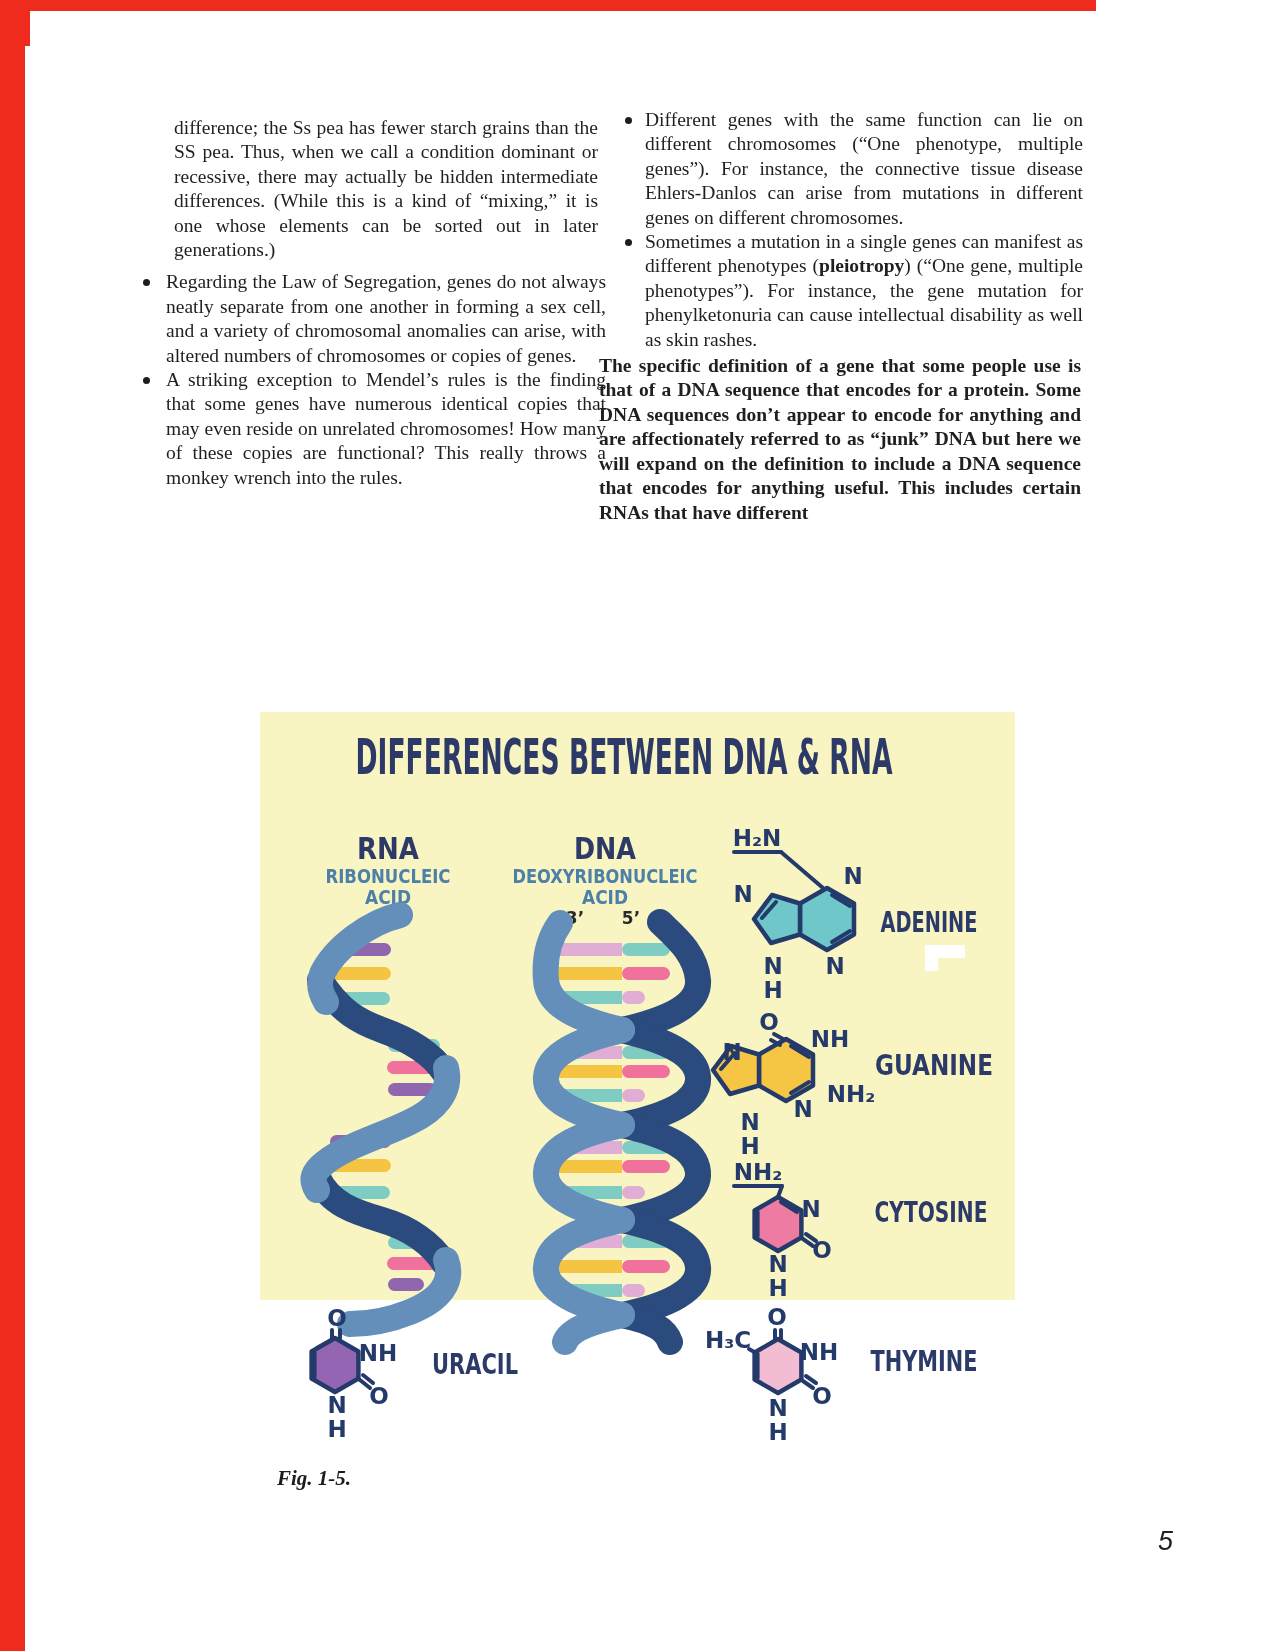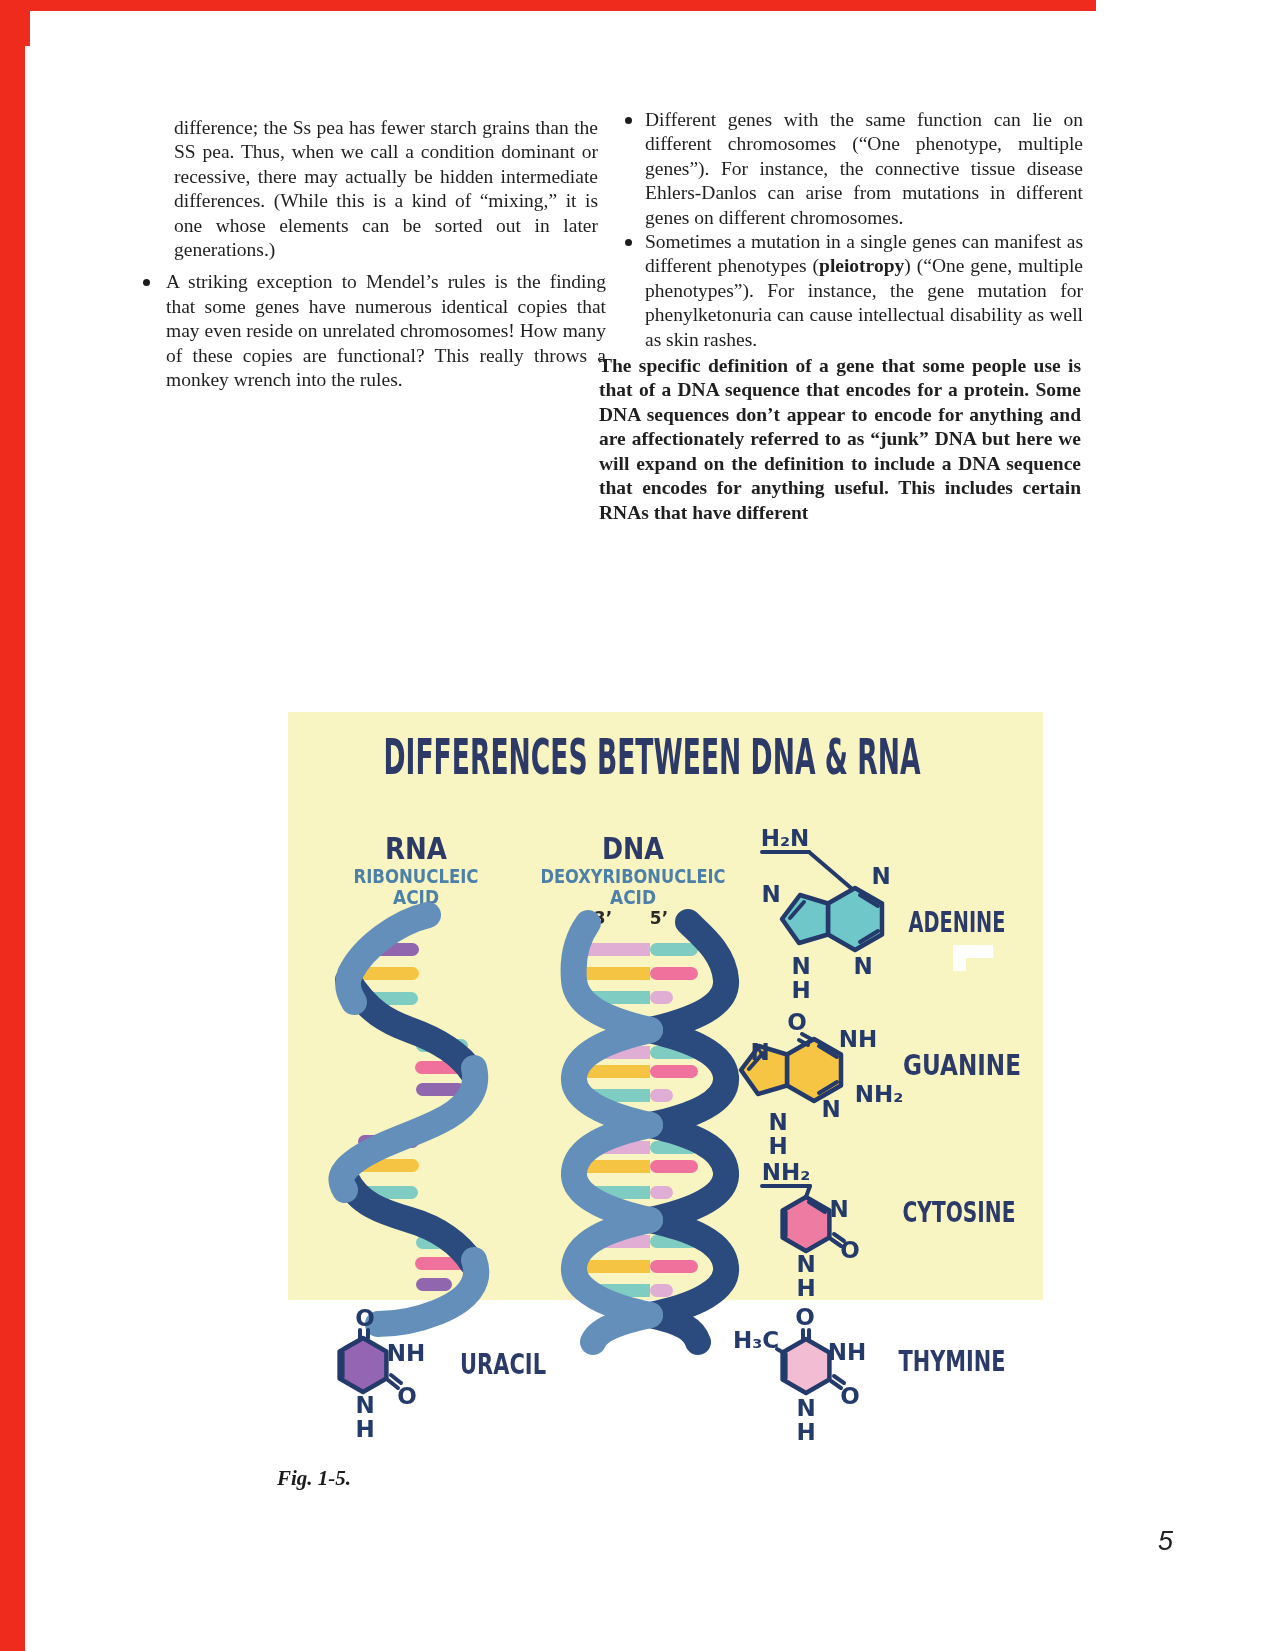--- a/index.html
+++ b/index.html
@@ -23,21 +23,21 @@
   .rc-bullets{margin-left:26px;}
   .bullet-item{position:relative;padding-left:22px;}
   .col-left .bullet-item{padding-left:0;}
   .dot{position:absolute;width:7px;height:7px;border-radius:50%;background:#1d1d1d;top:9px;left:2px;}
   .col-left .dot{left:-23px;}
   .intro{margin:8px;}
   .heading{font-family:"Liberation Sans",sans-serif;font-weight:bold;font-size:30px;line-height:33px;
            letter-spacing:-0.3px;color:#2b2b2b;margin:26px 0 12px 0;text-align:left;}
   .para{margin:2px;font-weight:bold;}
   
-  .figure{position:absolute;left:288px;top:712px;width:755px;height:588px;background:var(--panel);}
+  .figure{position:absolute;left:260px;top:712px;width:755px;height:588px;background:var(--panel);}
   .caption{position:absolute;left:277px;top:1466px;font-style:italic;font-weight:bold;font-size:21px;color:#1c1c1c;text-align:center;}
   .pageno{position:absolute;left:1158px;top:1526px;font-family:"Liberation Sans",sans-serif;
           font-style:italic;font-size:27px;color:#222;}
   svg text{font-family:"DejaVu Sans",sans-serif;font-weight:bold;}
   .t-title{fill:#2d3a68;font-size:50px;}
   .t-abbr{fill:#2d3a68;font-size:30px;}
   .t-sub{fill:#4c80a8;font-size:19px;}
   .t-prime{fill:#2a2a2a;font-size:17px;font-weight:bold;}
   .t-name{fill:#2c3a6a;font-size:28px;}
   .t-atom{fill:#243a6b;font-size:23px;}
@@ -50,20 +50,24 @@
 <body>
 
 <div class="page">
 
   <div class="border-left"></div>
   <div class="border-top"></div>
   <div class="border-corner"></div>
 
   <div class="col col-left">
     <p class="intro">difference; the Ss pea has fewer starch grains than the SS pea. Thus, when we call a condition dominant or recessive, there may actually be hidden intermediate differences. (While this is a kind of “mixing,” it is one whose elements can be sorted out in later generations.)</p>
+    <div class="bullet-item">
+      <span class="dot"></span>
+      <span>Regarding the Law of Segregation, genes do not always neatly separate from one another in forming a sex cell, and a variety of chromosomal anomalies can arise, with altered numbers of chromosomes or copies of genes.</span>
+    </div>
     <div class="bullet-item">
       <span class="dot"></span>
       <span>A striking exception to Mendel’s rules is the finding that some genes have numerous identical copies that may even reside on unrelated chromosomes! How many of these copies are functional? This really throws a monkey wrench into the rules.</span>
     </div>
   </div>
 
   <div class="col col-right">
     <div class="rc-bullets">
       <div class="bullet-item">
         <span class="dot"></span>

